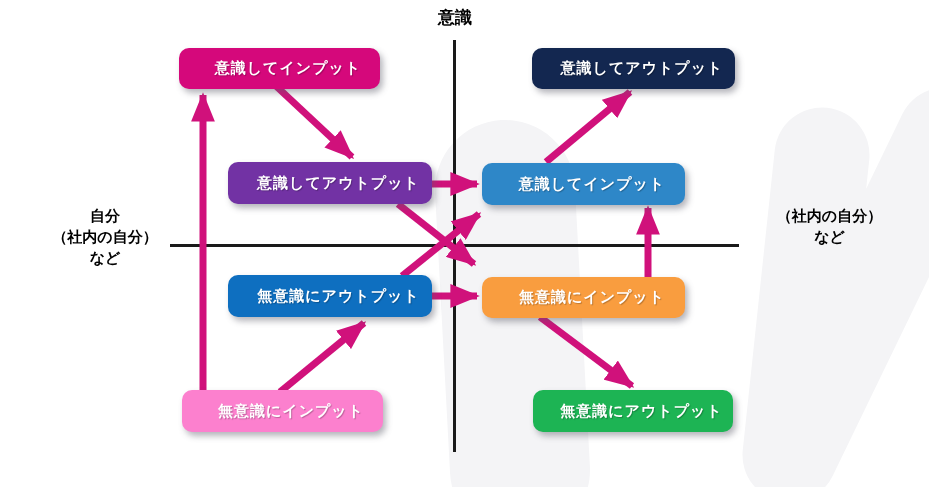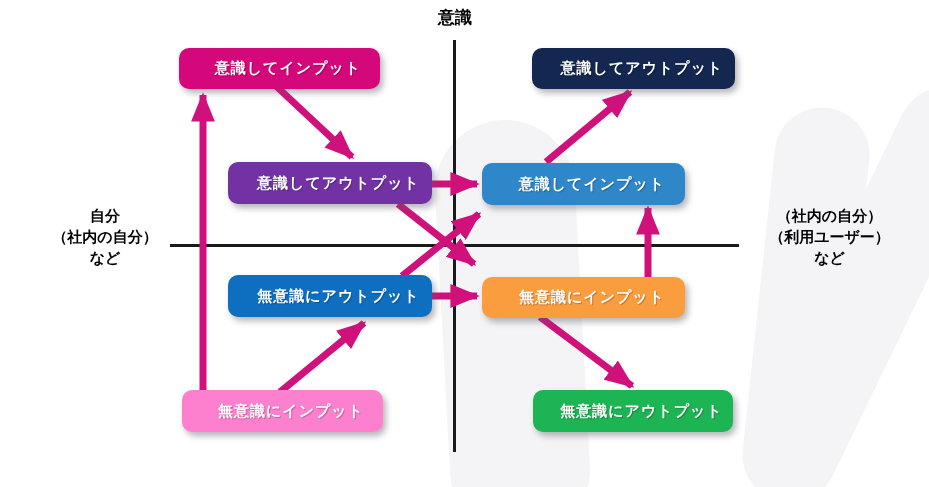--- a/index.html
+++ b/index.html
@@ -68,21 +68,20 @@
   <div class="axis-label top">意識</div>
 
   <div class="side-label left">
     <div>自分</div>
     <div>（社内の自分）</div>
     <div>など</div>
   </div>
 
   <div class="side-label right">
     <div>（社内の自分）</div>
-    <div>（利用ユーザー）</div>
     <div>など</div>
   </div>
 
   <svg class="arrow-svg" width="929" height="487" viewBox="0 0 929 487">
     <defs>
       <marker id="ah" markerWidth="4.2" markerHeight="3.4" refX="3.8" refY="1.7" orient="auto" markerUnits="strokeWidth">
         <polygon points="0 0, 4.2 1.7, 0 3.4" fill="#D0117B"></polygon>
       </marker>
     </defs>
     <line class="arrow-line" x1="203" y1="400" x2="203" y2="95" marker-end="url(#ah)" stroke="#D0117B"></line>

